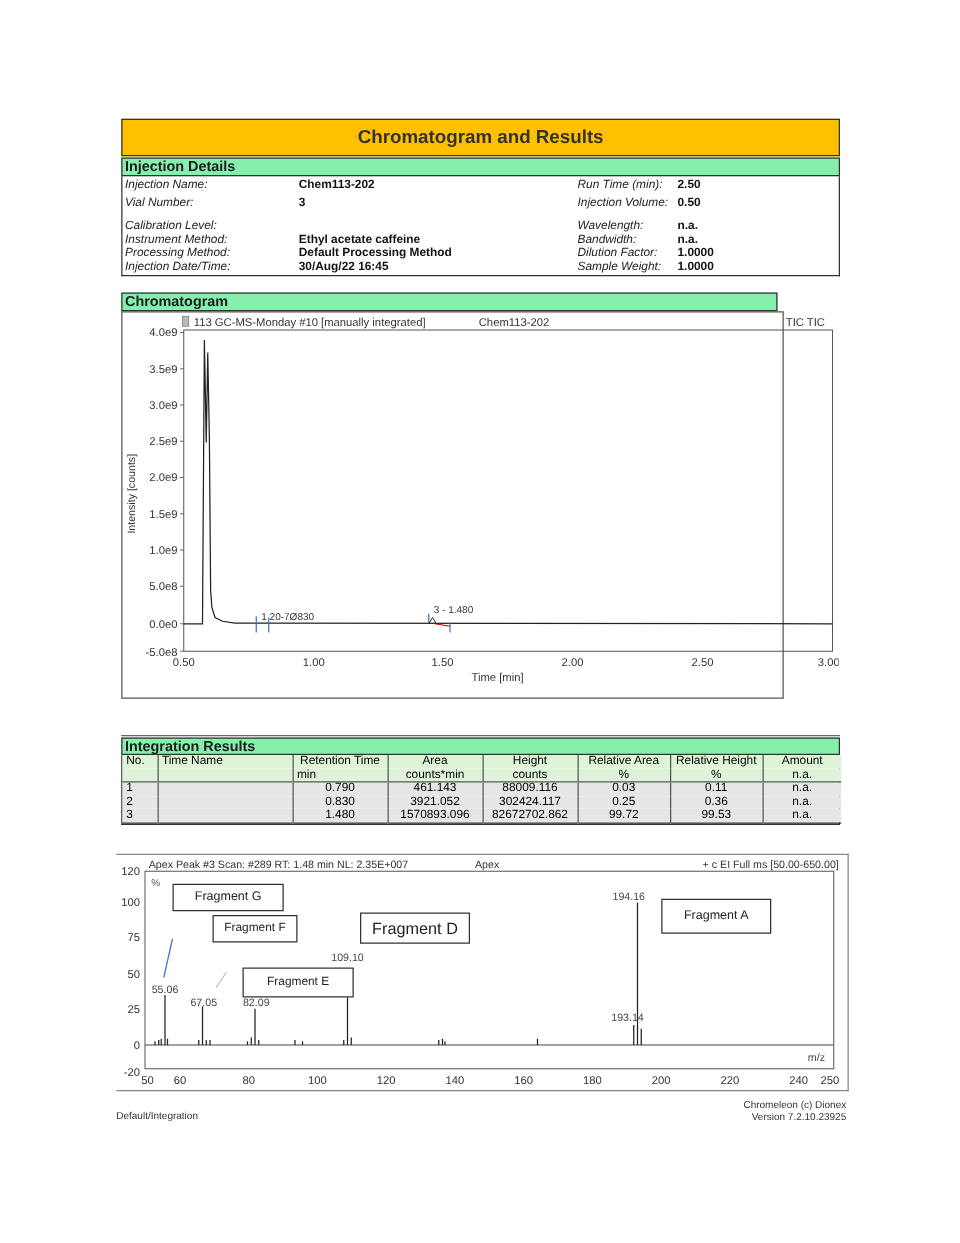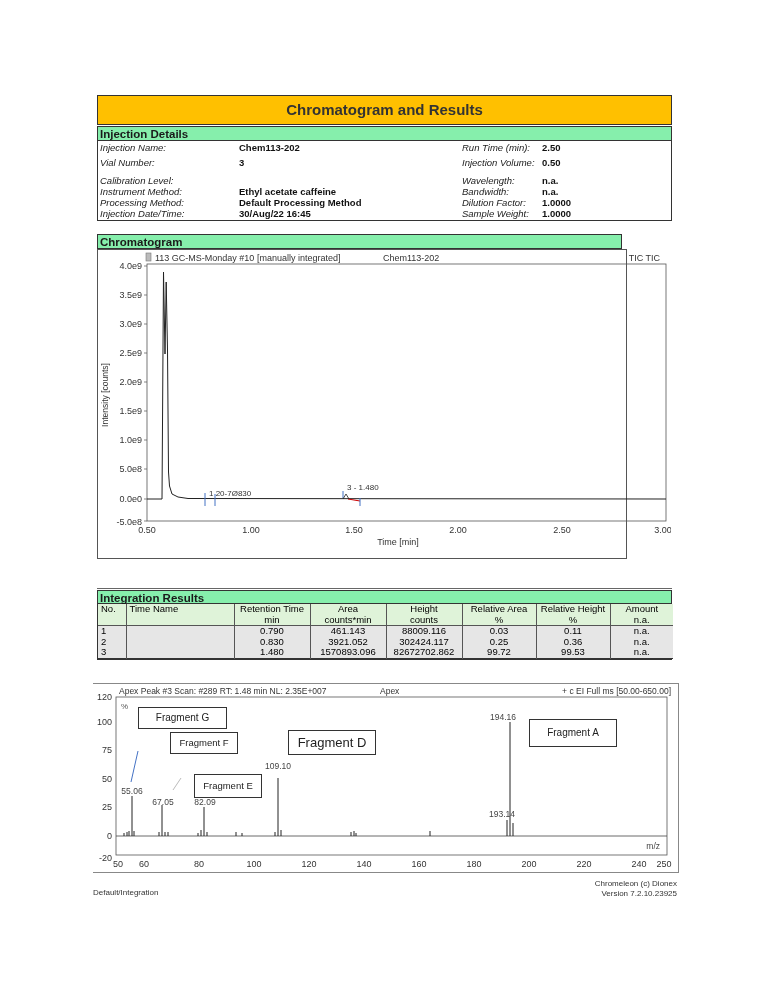--- a/index.html
+++ b/index.html
@@ -150,21 +150,21 @@
       <td style="text-align:center">Retention Time</td>
       <td>Area</td>
       <td>Height</td>
       <td>Relative Area</td>
       <td>Relative Height</td>
       <td>Amount</td>
     </tr>
     <tr class="ir-head" style="border-bottom:1px solid #555">
       <td style="border-left:none"></td>
           <td></td>
-      <td style="text-align:center">min</td>
+      <td style="text-align:left">min</td>
       <td>counts*min</td>
       <td>counts</td>
       <td>%</td>
       <td>%</td>
       <td>n.a.</td>
     </tr>
     <tr class="ir-body">
       <td style="border-left:none;text-align:left">1</td>
       <td></td>
       <td>0.790</td>
@@ -266,19 +266,19 @@
       <text x="410" y="36">194.16</text>
       <text x="409" y="133">193.14</text>
     </g>
 
     <line x1="38" y1="98" x2="45" y2="67" stroke="#4472c4" stroke-width="1"></line>
     <line x1="80" y1="106" x2="88" y2="94" stroke="#bbb" stroke-width="1"></line>
   </svg>
   <div class="frag" style="left:45px;top:23px;width:89px;height:22px;font-size:10px;line-height:20px">Fragment G</div>
   <div class="frag" style="left:77px;top:48px;width:68px;height:22px;font-size:9.5px;line-height:20px">Fragment F</div>
   <div class="frag" style="left:195px;top:46px;width:88px;height:25px;font-size:13px;line-height:23px">Fragment D</div>
-  <div class="frag" style="left:101px;top:90px;width:68px;height:24px;font-size:9.5px;line-height:22px">Fragment E</div>
+  <div class="frag" style="left:101px;top:90px;width:89px;height:24px;font-size:9.5px;line-height:22px">Fragment E</div>
   <div class="frag" style="left:436px;top:35px;width:88px;height:28px;font-size:10px;line-height:26px">Fragment A</div>
 </div>
 
 <div class="abs footer-txt" style="left:93px;top:888px">Default/Integration</div>
 <div class="abs footer-txt" style="right:91px;top:879px;text-align:left">Chromeleon (c) Dionex</div>
 <div class="abs footer-txt" style="right:91px;top:889px;text-align:right">Version 7.2.10.23925</div>
 
 </body></html>

